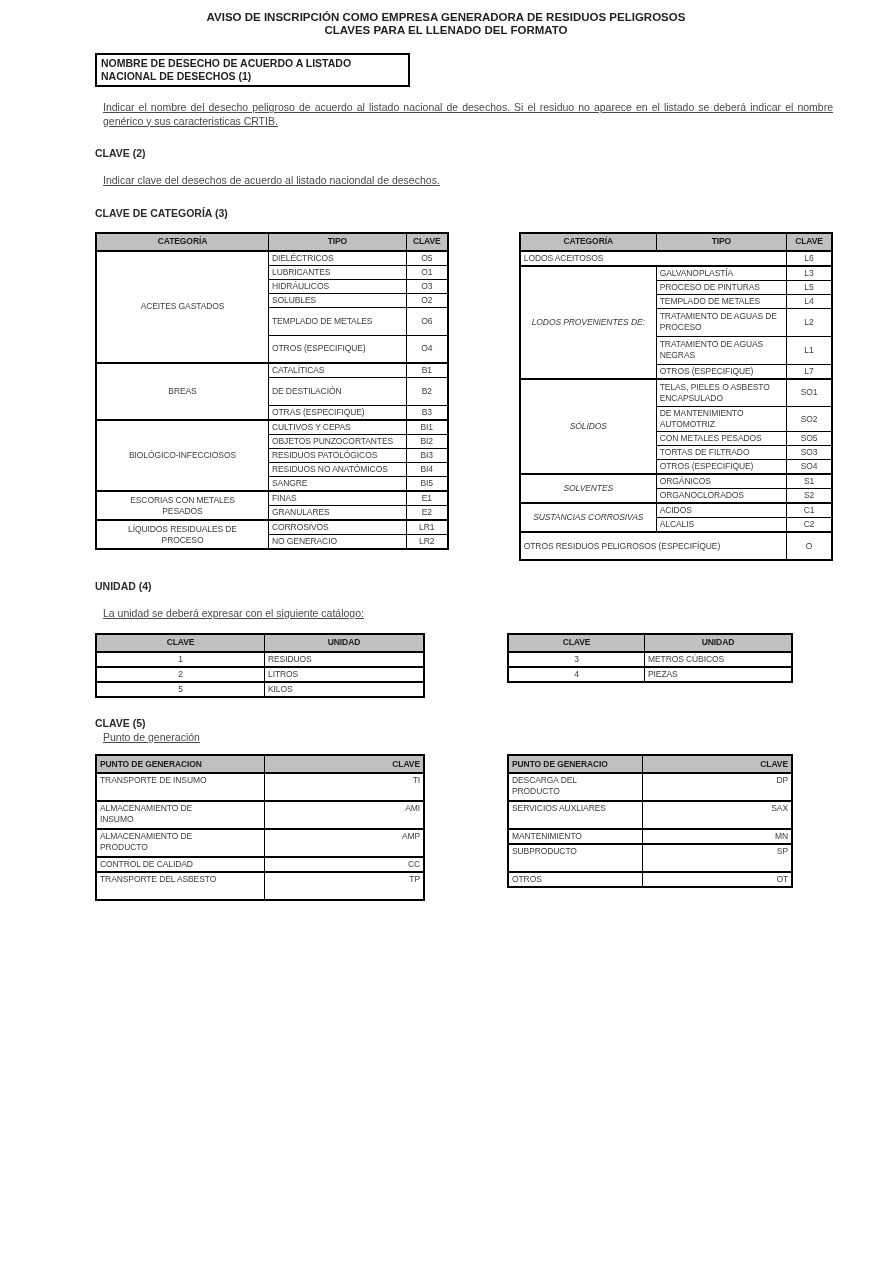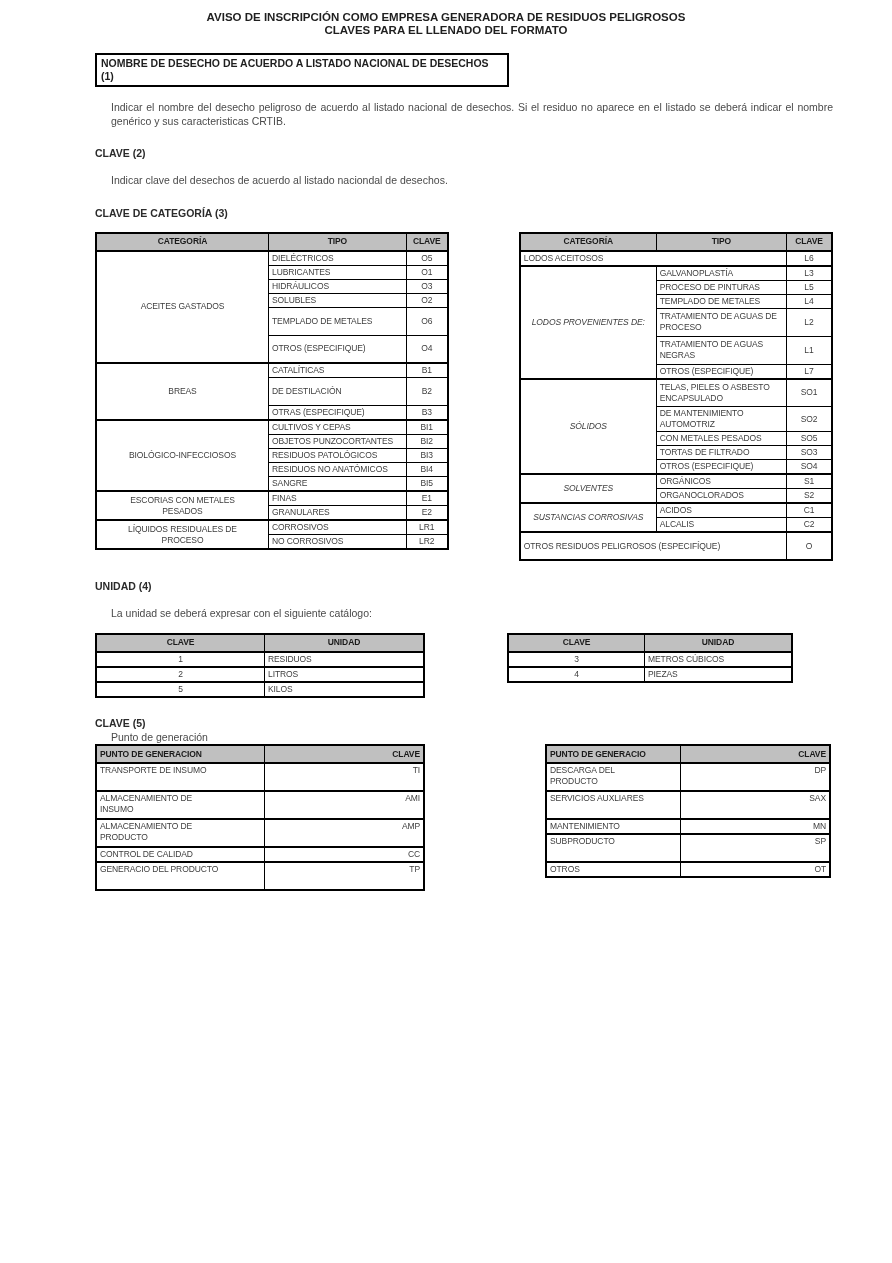--- a/index.html
+++ b/index.html
@@ -3,32 +3,32 @@
 <meta charset="utf-8">
 <style>
   html,body{margin:0;padding:0;background:#fff;}
   .page{
     position:relative;width:892px;height:1263px;background:#ffffff;overflow:hidden;
     font-family:"Liberation Sans", sans-serif;color:#1a1a1a;
   }
   .doc-title{padding-top:11px;text-align:center;font-weight:bold;font-size:11.5px;line-height:13px;color:#1f1f1f;}
   .content{margin-left:95px;width:738px;}
   .title-box{
-    margin-top:16px;width:414px;box-sizing:border-box;border:2px solid #000;
+    margin-top:16px;width:315px;box-sizing:border-box;border:2px solid #000;
     padding:2px 4px;font-weight:bold;font-size:10.5px;line-height:13px;color:#1f1f1f;
   }
-  .para{font-size:10.5px;line-height:13.5px;margin:14px 0 0 16px;color:#4a4a4a;}
+  .para{font-size:10.5px;line-height:13.5px;margin:14px 0 0 8px;color:#4a4a4a;text-decoration:underline;}
   .para.justify{text-align:justify;}
   .heading{margin-top:19px;font-weight:bold;font-size:10.5px;line-height:13px;color:#2b2b2b;}
   .sub{margin-top:1px;}
 
   .tables-row{display:flex;align-items:flex-start;}
   .cat-row{margin-top:12px;gap:70px;}
   .unit-row{margin-top:12px;gap:82px;}
-  .punto-row{gap:120px;}
+  .punto-row{margin-top:10px;gap:82px;}
 
   table.tbl{border-collapse:collapse;table-layout:fixed;border:2px solid #000;}
   .tbl th,.tbl td{
     border:1px solid #000;padding:1px 3px;font-size:8.5px;line-height:11px;
     letter-spacing:-0.1px;color:#3c3c3c;overflow:hidden;
   }
   .tbl thead th{
     background:var(--header-bg,#c0c0c0);font-weight:bold;color:#1a1a1a;
     border-bottom:2px solid #000;height:14px;text-align:center;
   }
@@ -169,21 +169,21 @@
             <tr>
               <td class="tipo"><span class="ctxt">GRANULARES</span></td>
               <td class="clave"><span class="ctxt">E2</span></td>
             </tr>
             <tr class="gs">
               <td class="cat" rowspan="2"><span class="ctxt">LÍQUIDOS RESIDUALES DE PROCESO</span></td>
               <td class="tipo"><span class="ctxt">CORROSIVOS</span></td>
               <td class="clave"><span class="ctxt">LR1</span></td>
             </tr>
             <tr>
-              <td class="tipo"><span class="ctxt">NO CORROSIVOS</span></td>
+              <td class="tipo"><span class="ctxt">NO GENERACIO</span></td>
               <td class="clave"><span class="ctxt">LR2</span></td>
             </tr>
           </tbody>
         </table>
       <table class="tbl cat-tbl cat-right">
           <thead>
             <tr class="hdr">
               <th class="h-cat"><span class="ctxt">CATEGORÍA</span></th>
               <th class="h-tipo"><span class="ctxt">TIPO</span></th>
               <th class="h-clave"><span class="ctxt">CLAVE</span></th>
@@ -334,21 +334,21 @@
             </tr>
             <tr class="tall">
               <td class="p1"><span class="ctxt">ALMACENAMIENTO DE PRODUCTO</span></td>
               <td class="pclave"><span class="ctxt">AMP</span></td>
             </tr>
             <tr>
               <td class="p1"><span class="ctxt">CONTROL DE CALIDAD</span></td>
               <td class="pclave"><span class="ctxt">CC</span></td>
             </tr>
             <tr class="tall">
-              <td class="p1"><span class="ctxt">GENERACIO DEL PRODUCTO</span></td>
+              <td class="p1"><span class="ctxt">TRANSPORTE DEL ASBESTO</span></td>
               <td class="pclave"><span class="ctxt">TP</span></td>
             </tr>
           </tbody>
         </table>
       <table class="tbl punto-tbl punto-right">
           <thead>
             <tr class="hdr">
               <th class="h-p1"><span class="ctxt">PUNTO DE GENERACIO</span></th>
               <th class="h-pclave"><span class="ctxt">CLAVE</span></th>
             </tr>

